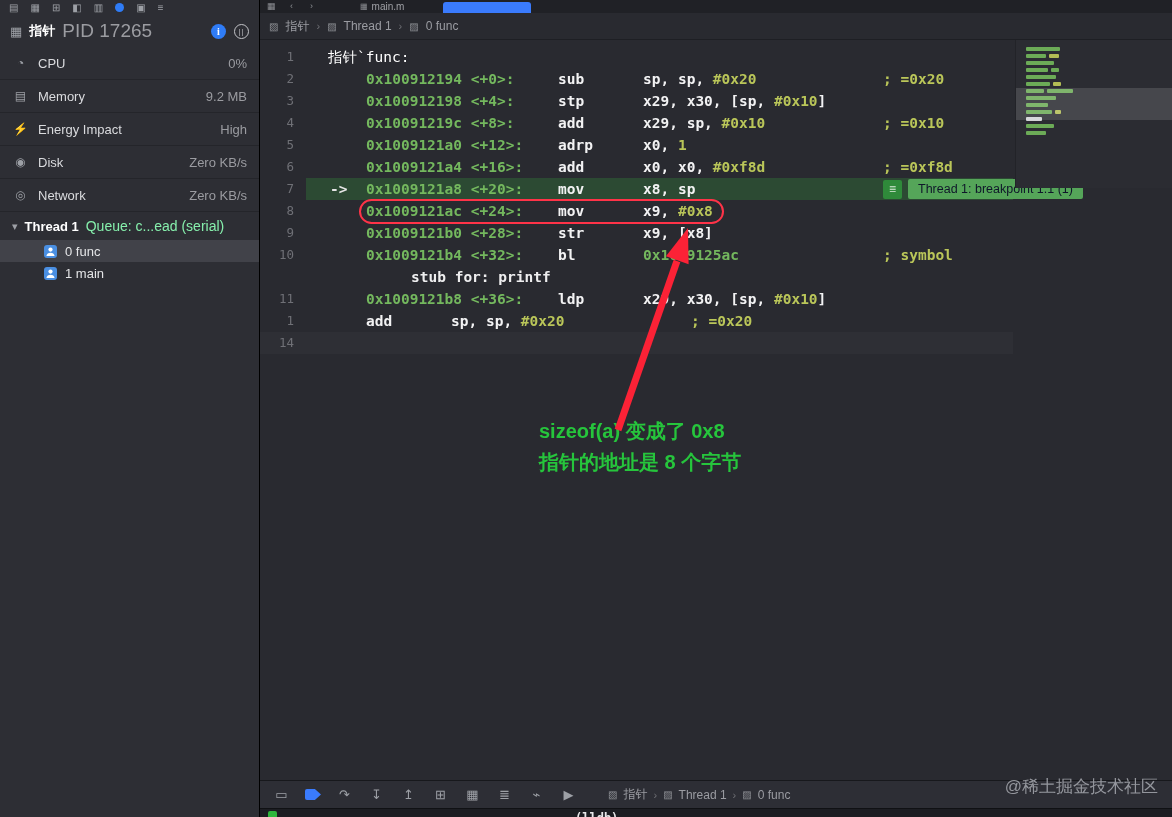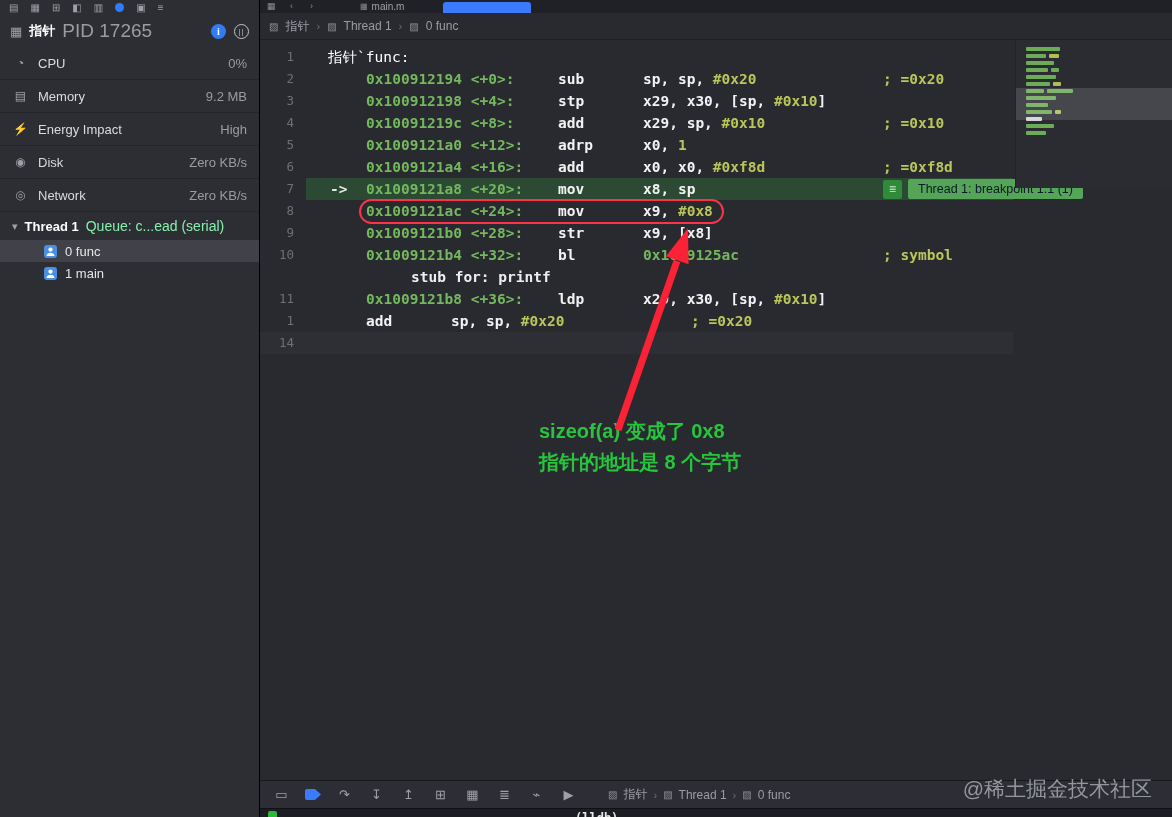--- a/index.html
+++ b/index.html
@@ -72,21 +72,21 @@
 
   .debugbar { height:28px; background:#2d2e35; border-top:1px solid #17181c; display:flex; align-items:center; padding:0 13px; gap:15px; flex-shrink:0; }
   .db-ico { color:#9da0a6; font-size:13px; width:17px; text-align:center; line-height:1; }
   .bp-tag { width:16px; height:11px; background:#3a7bfd; clip-path:polygon(0 0,62% 0,100% 50%,62% 100%,0 100%); border-radius:2px; }
   .db-crumb { display:flex; align-items:center; gap:6px; color:#9b9ca2; font-size:12px; margin-left:16px; white-space:nowrap; }
 
   .console { height:9px; background:#1c1d22; border-top:1px solid #101114; display:flex; align-items:flex-start; padding:2px 8px 0; gap:8px; overflow:hidden; flex-shrink:0; }
   .console-dot { width:9px; height:9px; background:#2fb63c; border-radius:2px; flex-shrink:0; }
   .lldb { color:#e8e8ea; font-family:"DejaVu Sans Mono",monospace; font-size:12px; font-weight:bold; margin-left:290px; }
 
-  .watermark { position:absolute; right:20px; top:775px; font-size:21px; color:rgba(160,162,168,0.9); z-index:50; }
+  .watermark { position:absolute; right:14px; top:775px; font-size:17px; color:rgba(160,162,168,0.9); z-index:50; }
 </style>
 </head>
 <body>
 
 <div class="page">
 
   <aside class="sidebar">
     <div class="side-toolbar">
         <span>▤</span>
         <span>▦</span>

